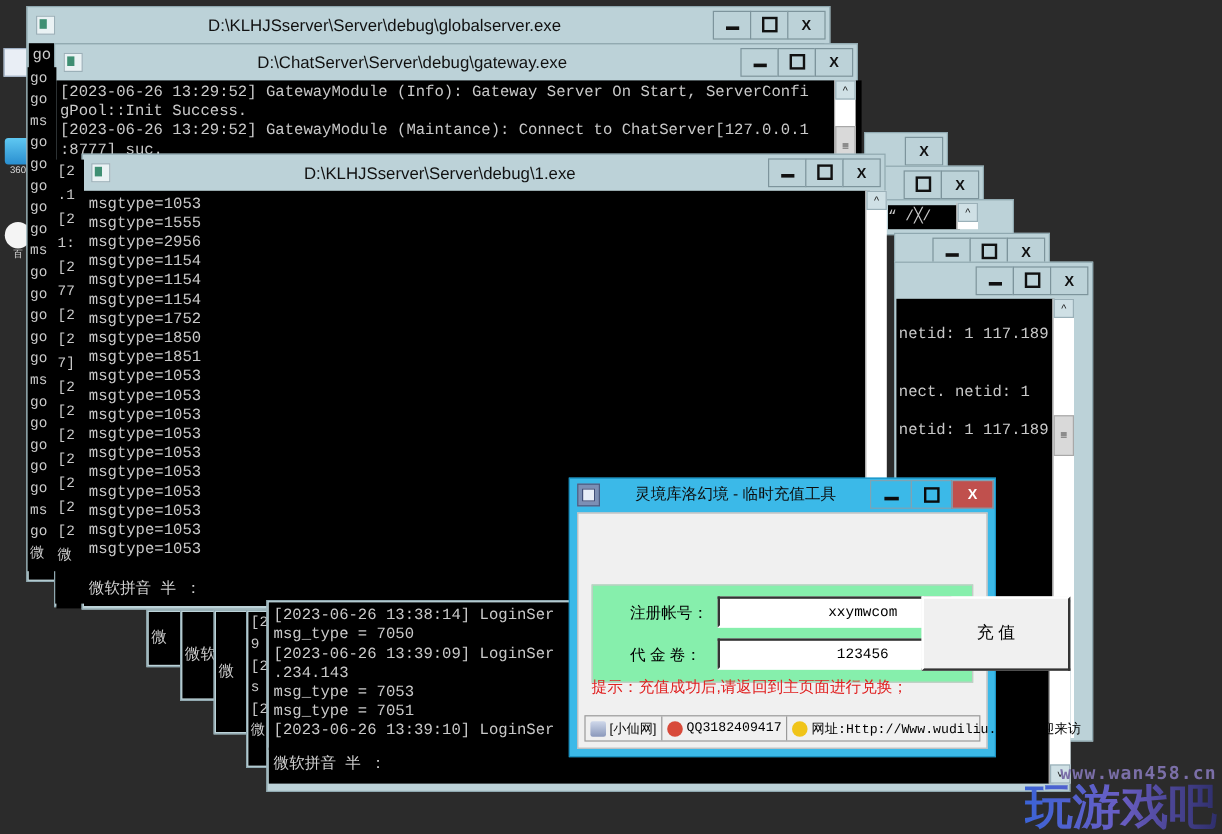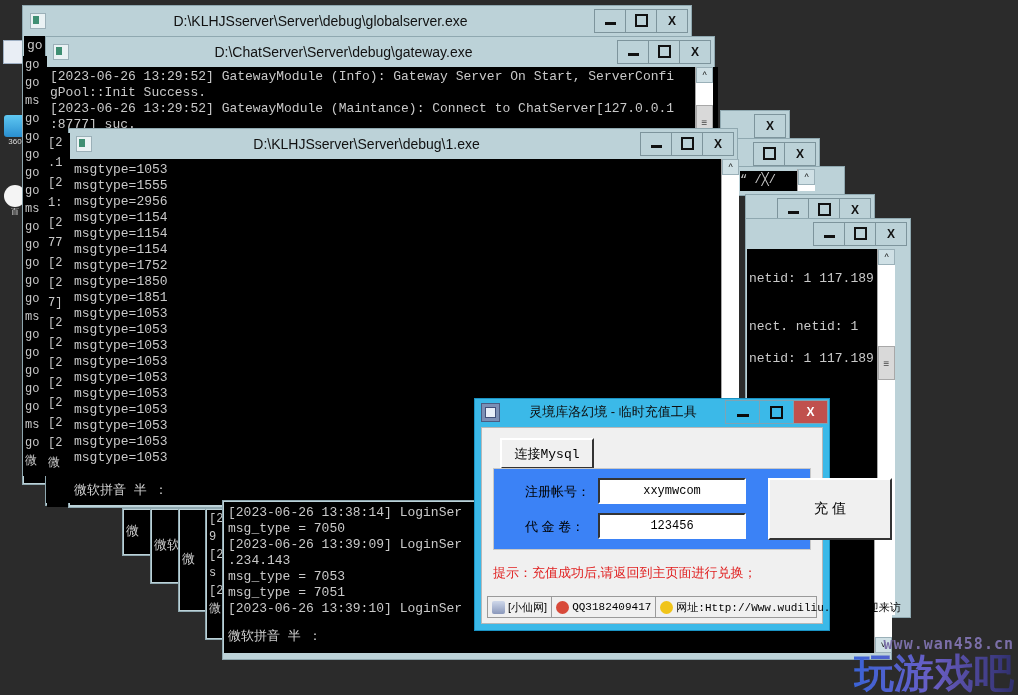--- a/index.html
+++ b/index.html
@@ -51,26 +51,26 @@
         display:flex;align-items:center;justify-content:center;color:#0b0b0b;font-weight:bold;font-size:12px;}
   .tbtn .min{width:12px;height:3px;background:#0b0b0b;margin-top:6px;}
   .tbtn .max{width:9px;height:9px;border:2px solid #0b0b0b;}
   .tbtn.close{background:#c0504d;color:#fff;}
   .tool-body{position:absolute;left:6px;right:6px;top:28px;bottom:6px;background:#f0f0f0;
              border:1px solid #b8b8b8;box-sizing:border-box;}
   .btn3d{background:#f0f0f0;border:2px outset #e6e6e6;border-top-color:#fff;border-left-color:#fff;
          border-right-color:#878787;border-bottom-color:#878787;
          display:flex;align-items:center;justify-content:center;
          font-family:"Liberation Mono","DejaVu Sans Mono",monospace;font-size:13px;color:#000;}
-  .group{position:absolute;left:11px;right:11px;top:40px;height:80px;border:1px solid #c8c8c8;background:#3b82f6;}
+  .group{position:absolute;left:11px;right:11px;top:59px;height:80px;border:1px solid #c8c8c8;background:#86efac;}
   .lbl{position:absolute;font-size:13px;color:#000;font-family:"Liberation Sans",sans-serif;}
   .fld{position:absolute;background:#fff;border:2px inset #e0e0e0;border-top-color:#888;border-left-color:#888;
        border-right-color:#fff;border-bottom-color:#fff;
        display:flex;align-items:center;justify-content:center;
-       font-family:"Liberation Mono","DejaVu Sans Mono",monospace;font-size:12px;color:#000;}
+       font-family:"Liberation Mono","DejaVu Sans Mono",monospace;font-size:12px;color:#000;padding-left:47px;}
   .hint{position:absolute;left:11px;top:136px;font-size:13px;color:#e02020;white-space:nowrap;}
   .statusbar{position:absolute;left:5px;right:5px;bottom:5px;height:22px;border:1px solid #9a9a9a;
              background:#f0f0f0;display:flex;align-items:center;box-sizing:border-box;}
   .sbcell{display:flex;align-items:center;height:100%;padding:0 4px;border-right:1px solid #9a9a9a;
           font-size:11px;color:#000;white-space:nowrap;font-family:"Liberation Sans",sans-serif;}
   .sbcell:last-child{border-right:none;align-items:center;}
   .sbico{width:13px;height:13px;margin-right:3px;flex:none;border-radius:2px;}
 
   
   .wm{position:absolute;right:4px;bottom:2px;text-align:right;pointer-events:none;}
@@ -345,21 +345,20 @@
           <div class="min"></div>
         </div>
       <div class="tbtn">
           <div class="max"></div>
         </div>
       <div class="tbtn close">X</div>
     </div>
   </div>
 
   <div class="tool-body">
-    <div class="btn3d" style="position:absolute;left:18px;top:10px;width:90px;height:27px;">连接Mysql</div>
 
     <div class="group">
       <div class="lbl" style="left:31px;top:14px;">注册帐号：</div>
       <div class="fld" style="left:104px;top:9px;width:144px;height:22px;">xxymwcom</div>
 
       <div class="lbl" style="left:31px;top:49px;">代 金 卷：</div>
       <div class="fld" style="left:104px;top:44px;width:144px;height:22px;">123456</div>
 
       <div class="btn3d" style="position:absolute;left:274px;top:9px;width:120px;height:58px;font-size:14px;
                   font-family:'Liberation Sans',sans-serif;">充 值</div>

